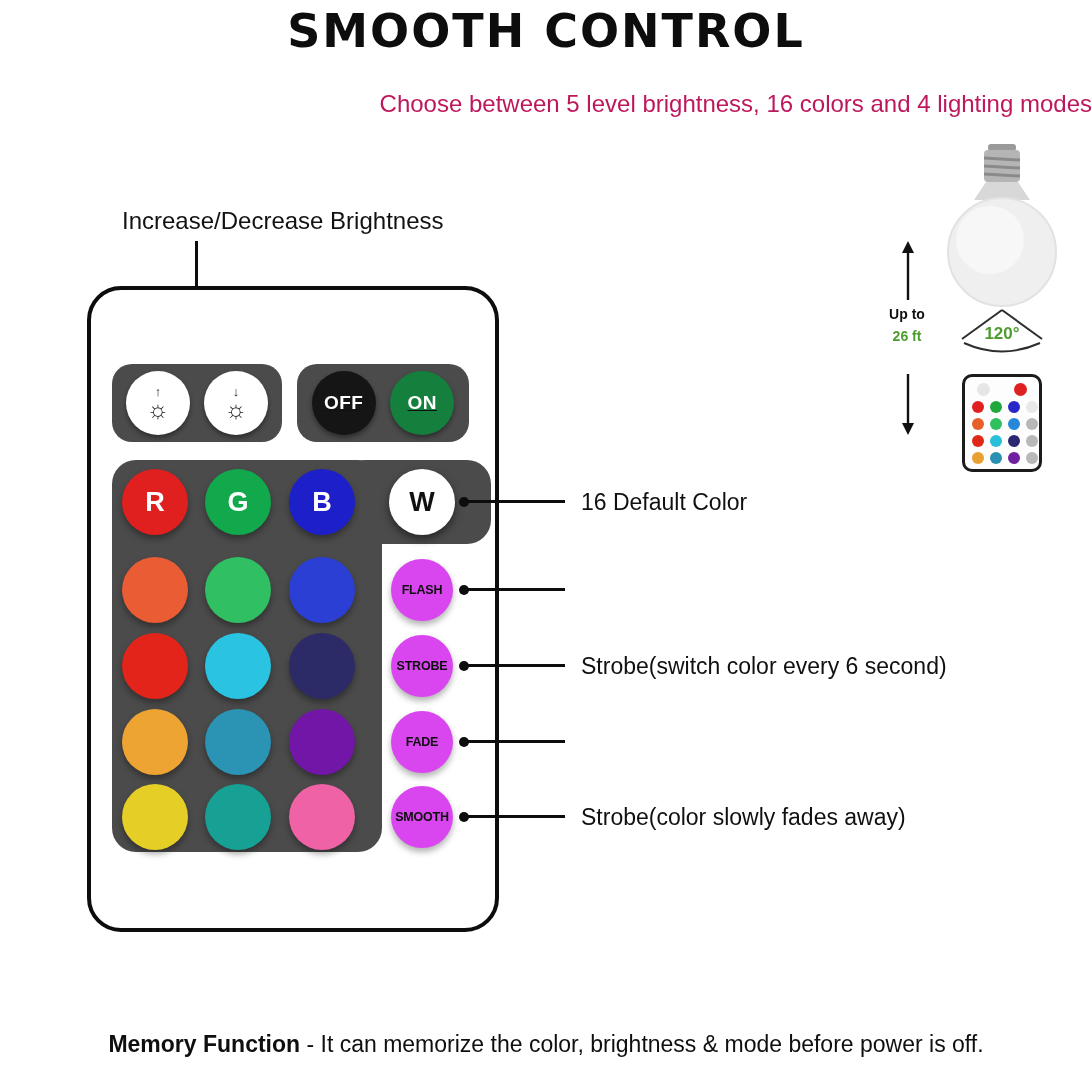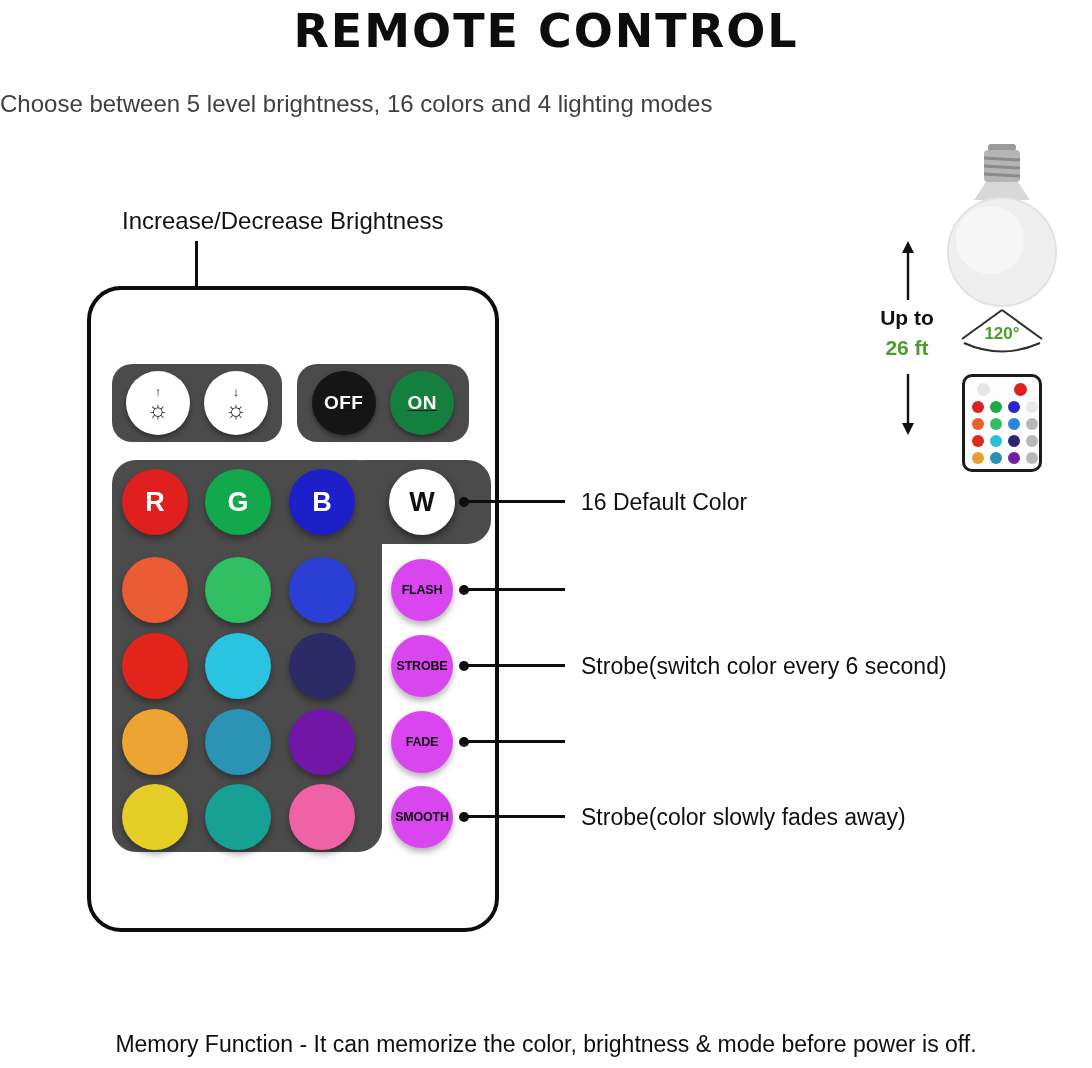--- a/index.html
+++ b/index.html
@@ -2,21 +2,21 @@
 <html><head>
 <meta charset="utf-8">
 <style>
   * { margin:0; padding:0; box-sizing:border-box; }
   html,body { background:#fff; }
   body { font-family:"Liberation Sans", sans-serif; color:#111; }
   .stage { position:relative; width:1092px; height:1068px; background:#fff; overflow:hidden; }
 
   .title { position:absolute; top:4px; left:0; width:100%; text-align:center;
            font-family:"DejaVu Sans", sans-serif; font-weight:800; font-size:46px; letter-spacing:2px; color:#0d0d0d; }
-  .subtitle { position:absolute; top:90px; left:0; width:100%; text-align:left; font-size:24px; color:#404040; }
+  .subtitle { position:absolute; top:90px; left:0; width:100%; text-align:right; font-size:24px; color:#be185d; }
 
   .bright-label { position:absolute; left:122px; top:207px; font-size:24px; color:#121212; }
   .bright-line { position:absolute; left:195px; top:241px; width:3px; height:125px; background:#0d0d0d; }
 
   
   .remote { position:absolute; left:87px; top:286px; width:412px; height:646px;
             background:#fff; border:4px solid #0d0d0d; border-radius:34px; }
   .pill { position:absolute; background:#4b4b4b; border-radius:20px; display:flex; align-items:center; justify-content:space-evenly; }
   .pill-bright { left:21px; top:74px; width:170px; height:78px; }
   .pill-power  { left:206px; top:74px; width:172px; height:78px;text-decoration:underline; }
@@ -41,40 +41,40 @@
               background:#d946ef; color:#0e0e0e; display:flex; align-items:center; justify-content:center;
               font-weight:bold; font-size:12.5px; letter-spacing:-.2px; box-shadow:0 4px 6px rgba(0,0,0,.3); }
 
   
   .callout { position:absolute; left:463px; width:102px; height:3px; background:#0d0d0d; }
   .callout::before { content:""; position:absolute; left:-4px; top:-3.5px; width:10px; height:10px; border-radius:50%; background:#0d0d0d; }
   .annotation { position:absolute; left:581px; height:30px; line-height:30px; font-size:23px; color:#101010; white-space:nowrap; }
 
   
   .bulb-svg { position:absolute; left:940px; top:142px; }
-  .range-text { position:absolute; left:862px; top:306px; width:90px; text-align:center; font-weight:bold; font-size:21px; }
+  .range-text { position:absolute; left:862px; top:306px; width:90px; text-align:center; font-weight:bold; font-size:14px; }
   .range-text .distance { margin-top:6px; }
   .range-arrow { position:absolute; left:897px; top:240px; }
 
   .mini-remote { position:absolute; left:962px; top:374px; width:80px; height:98px; background:#fdfdfd;
                  border:3px solid #1b1b1b; border-radius:10px; padding:6px 7px; display:flex; flex-direction:column; gap:5px; }
   .mini-top { display:flex; justify-content:space-between; padding:0 5px; }
   .mini-btn { width:13px; height:13px; border-radius:50%; }
   .mini-grid { display:grid; grid-template-columns:repeat(4,1fr); gap:5px 6px; justify-items:center; }
   .mini-dot { width:12px; height:12px; border-radius:50%; }
 
   .footer { position:absolute; top:1031px; left:0; width:100%; text-align:center; font-size:23px; color:#0f0f0f; }
-  .footer strong { font-weight:normal;text-align:center; }
+  .footer strong { font-weight:bold;text-align:center; }
 </style>
 </head>
 <body>
 
 <div class="stage">
 
-  <h1 class="title">REMOTE CONTROL</h1>
+  <h1 class="title">SMOOTH CONTROL</h1>
   <p class="subtitle">Choose between 5 level brightness, 16 colors and 4 lighting modes</p>
 
   <div class="bright-label">Increase/Decrease Brightness</div>
   <div class="bright-line"></div>
 
   <div class="remote">
 
     <div class="pill pill-bright">
       <div class="btn-round btn-bright">
         <span class="b-arrow">↑</span>

